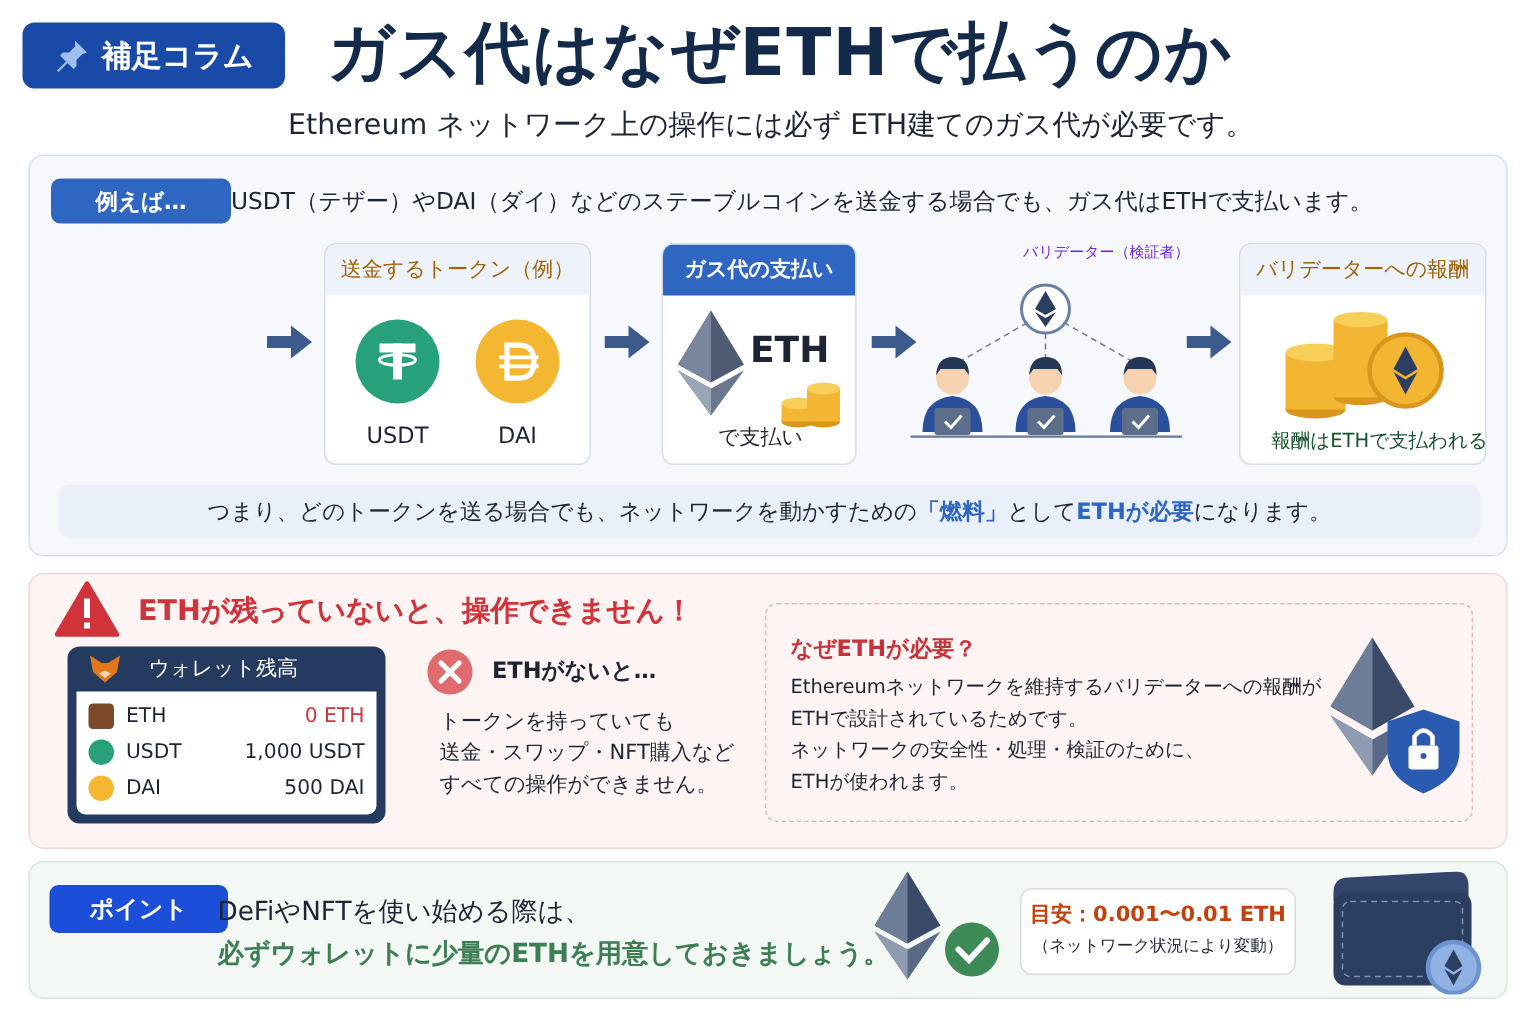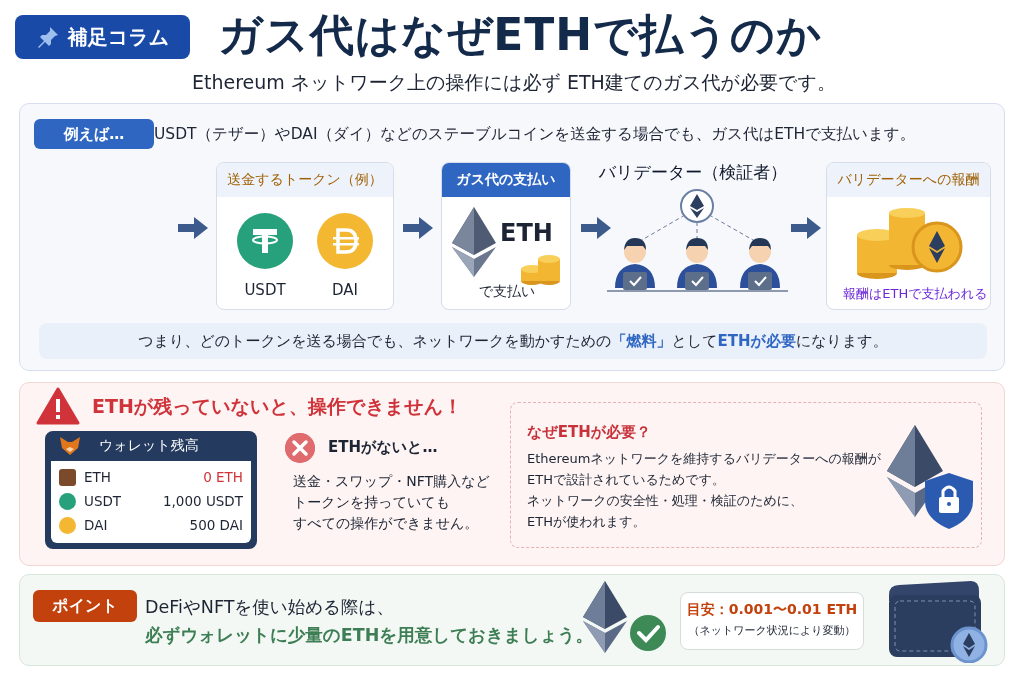--- a/index.html
+++ b/index.html
@@ -30,26 +30,26 @@
   .token { position: absolute; top: 50px; width: 60px; text-align: center; }
   .token .coin { width: 56px; height: 56px; border-radius: 50%; margin: 0 auto; display: flex; align-items: center; justify-content: center; }
   .token .lbl { margin-top: 12px; font-size: 15px; color: #1d2433; }
 
   .gas-card { left: 421px; top: 58px; width: 130px; height: 148px; }
   .gas-eth { position: absolute; left: 10px; top: 44px; width: 44px; height: 70px; }
   .gas-eth-text { position: absolute; left: 58px; top: 56px; font-size: 24px; font-weight: bold; color: #1d2433; }
   .gas-coins { position: absolute; left: 78px; top: 90px; width: 42px; height: 34px; }
   .gas-pay { position: absolute; left: 0; top: 120px; width: 130px; text-align: center; font-size: 14px; color: #1d2433; }
 
-  .validators-title { position: absolute; left: 573px; top: 57px; width: 200px; text-align: center; font-size: 17px; color: #0f172a; }
+  .validators-title { position: absolute; left: 573px; top: 57px; width: 200px; text-align: right; font-size: 10px; color: #6d28d9; }
   .validators { position: absolute; left: 585px; top: 82px; width: 185px; height: 110px; }
 
   .reward-card { left: 806px; top: 58px; width: 165px; height: 148px; }
   .reward-coins { position: absolute; left: 28px; top: 42px; width: 110px; height: 75px; }
-  .reward-text { position: absolute; left: 16px; top: 122px; width: 165px; text-align: left; font-size: 13px; color: #6d28d9; }
+  .reward-text { position: absolute; left: 0; top: 122px; width: 165px; text-align: right; font-size: 13px; color: #14532d; }
 
   .summary { position: absolute; left: 19px; top: 219px; width: 948px; height: 36px; background: #eaf0fa; border-radius: 8px; display: flex; align-items: center; justify-content: center; font-size: 15px; color: #1d2433; white-space: nowrap; }
   .summary .hl { color: #2f66c2; font-weight: bold; }
 
   
   .sec2 { position: absolute; left: 19px; top: 382px; width: 986px; height: 184px; background: #fdf4f3; border: 1px solid #f1d6d4; border-radius: 10px; }
   .warn-icon { position: absolute; left: 16px; top: 4px; width: 44px; height: 38px; }
   .warn-title { position: absolute; left: 72px; top: 11px; font-size: 19px; font-weight: bold; color: #d0333a; white-space: nowrap; }
 
   .wallet { position: absolute; left: 25px; top: 48px; width: 212px; height: 118px; background: #243a5e; border-radius: 8px; }
@@ -66,21 +66,21 @@
   .noeth-title { position: absolute; left: 43px; top: 5px; font-size: 15px; font-weight: bold; color: #1d2433; white-space: nowrap; }
   .noeth-desc { position: absolute; left: 8px; top: 38px; font-size: 14px; line-height: 21px; color: #1d2433; white-space: nowrap; }
 
   .why { position: absolute; left: 490px; top: 19px; width: 472px; height: 146px; border: 1.5px dashed #e4b4b3; border-radius: 8px; }
   .why-title { position: absolute; left: 16px; top: 20px; font-size: 15px; font-weight: bold; color: #c8323a; }
   .why-desc { position: absolute; left: 16px; top: 45px; font-size: 13px; line-height: 21px; color: #1d2433; white-space: nowrap; }
   .why-icon { position: absolute; left: 376px; top: 22px; width: 90px; height: 105px; }
 
   
   .sec3 { position: absolute; left: 19px; top: 574px; width: 986px; height: 92px; background: #f3f8f4; border: 1px solid #d7e6d9; border-radius: 10px; }
-  .point-badge { position: absolute; left: 13px; top: 15px; width: 104px; height: 32px; background: #c2410c; color: #fff; border-radius: 6px; font-size: 16px; font-weight: bold; display: flex; align-items: center; justify-content: center; }
+  .point-badge { position: absolute; left: 13px; top: 15px; width: 119px; height: 32px; background: #1d4ed8; color: #fff; border-radius: 6px; font-size: 16px; font-weight: bold; display: flex; align-items: center; justify-content: center; }
   .point-l1 { position: absolute; left: 125px; top: 20px; font-size: 17.5px; color: #1d2433; white-space: nowrap; }
   .point-l2 { position: absolute; left: 125px; top: 48px; font-size: 17.5px; font-weight: bold; color: #3e7e55; white-space: nowrap; }
   .point-eth { position: absolute; left: 563px; top: 6px; width: 88px; height: 80px; }
   .guide { position: absolute; left: 660px; top: 17px; width: 184px; height: 58px; background: #fff; border: 1px solid #d6ddd8; border-radius: 8px; text-align: center; }
   .guide-main { margin-top: 8px; font-size: 14px; color: #c2410c; font-weight: bold; }
   .guide-sub { margin-top: 4px; font-size: 11px; color: #1d2433; }
   .point-wallet { position: absolute; left: 865px; top: 6px; width: 105px; height: 82px; }
 </style>
 </head>
 <body>
@@ -251,22 +251,22 @@
     </div>
   </div>
 
   <div class="noeth">
     <svg class="x-icon" viewBox="0 0 30 30">
         <circle cx="15" cy="15" r="15" fill="#e06b6f"></circle>
         <path d="M9 9 L21 21 M21 9 L9 21" stroke="#fff" stroke-width="3.5" stroke-linecap="round"></path>
       </svg>
     <div class="noeth-title">ETHがないと…</div>
     <div class="noeth-desc">
+      <div>トークンを持っていても</div>
       <div>送金・スワップ・NFT購入など</div>
-      <div>トークンを持っていても</div>
       <div>すべての操作ができません。</div>
     </div>
   </div>
 
   <div class="why">
     <div class="why-title">なぜETHが必要？</div>
     <div class="why-desc">
       <div>Ethereumネットワークを維持するバリデーターへの報酬が</div>
       <div>ETHで設計されているためです。</div>
       <div>ネットワークの安全性・処理・検証のために、</div>

